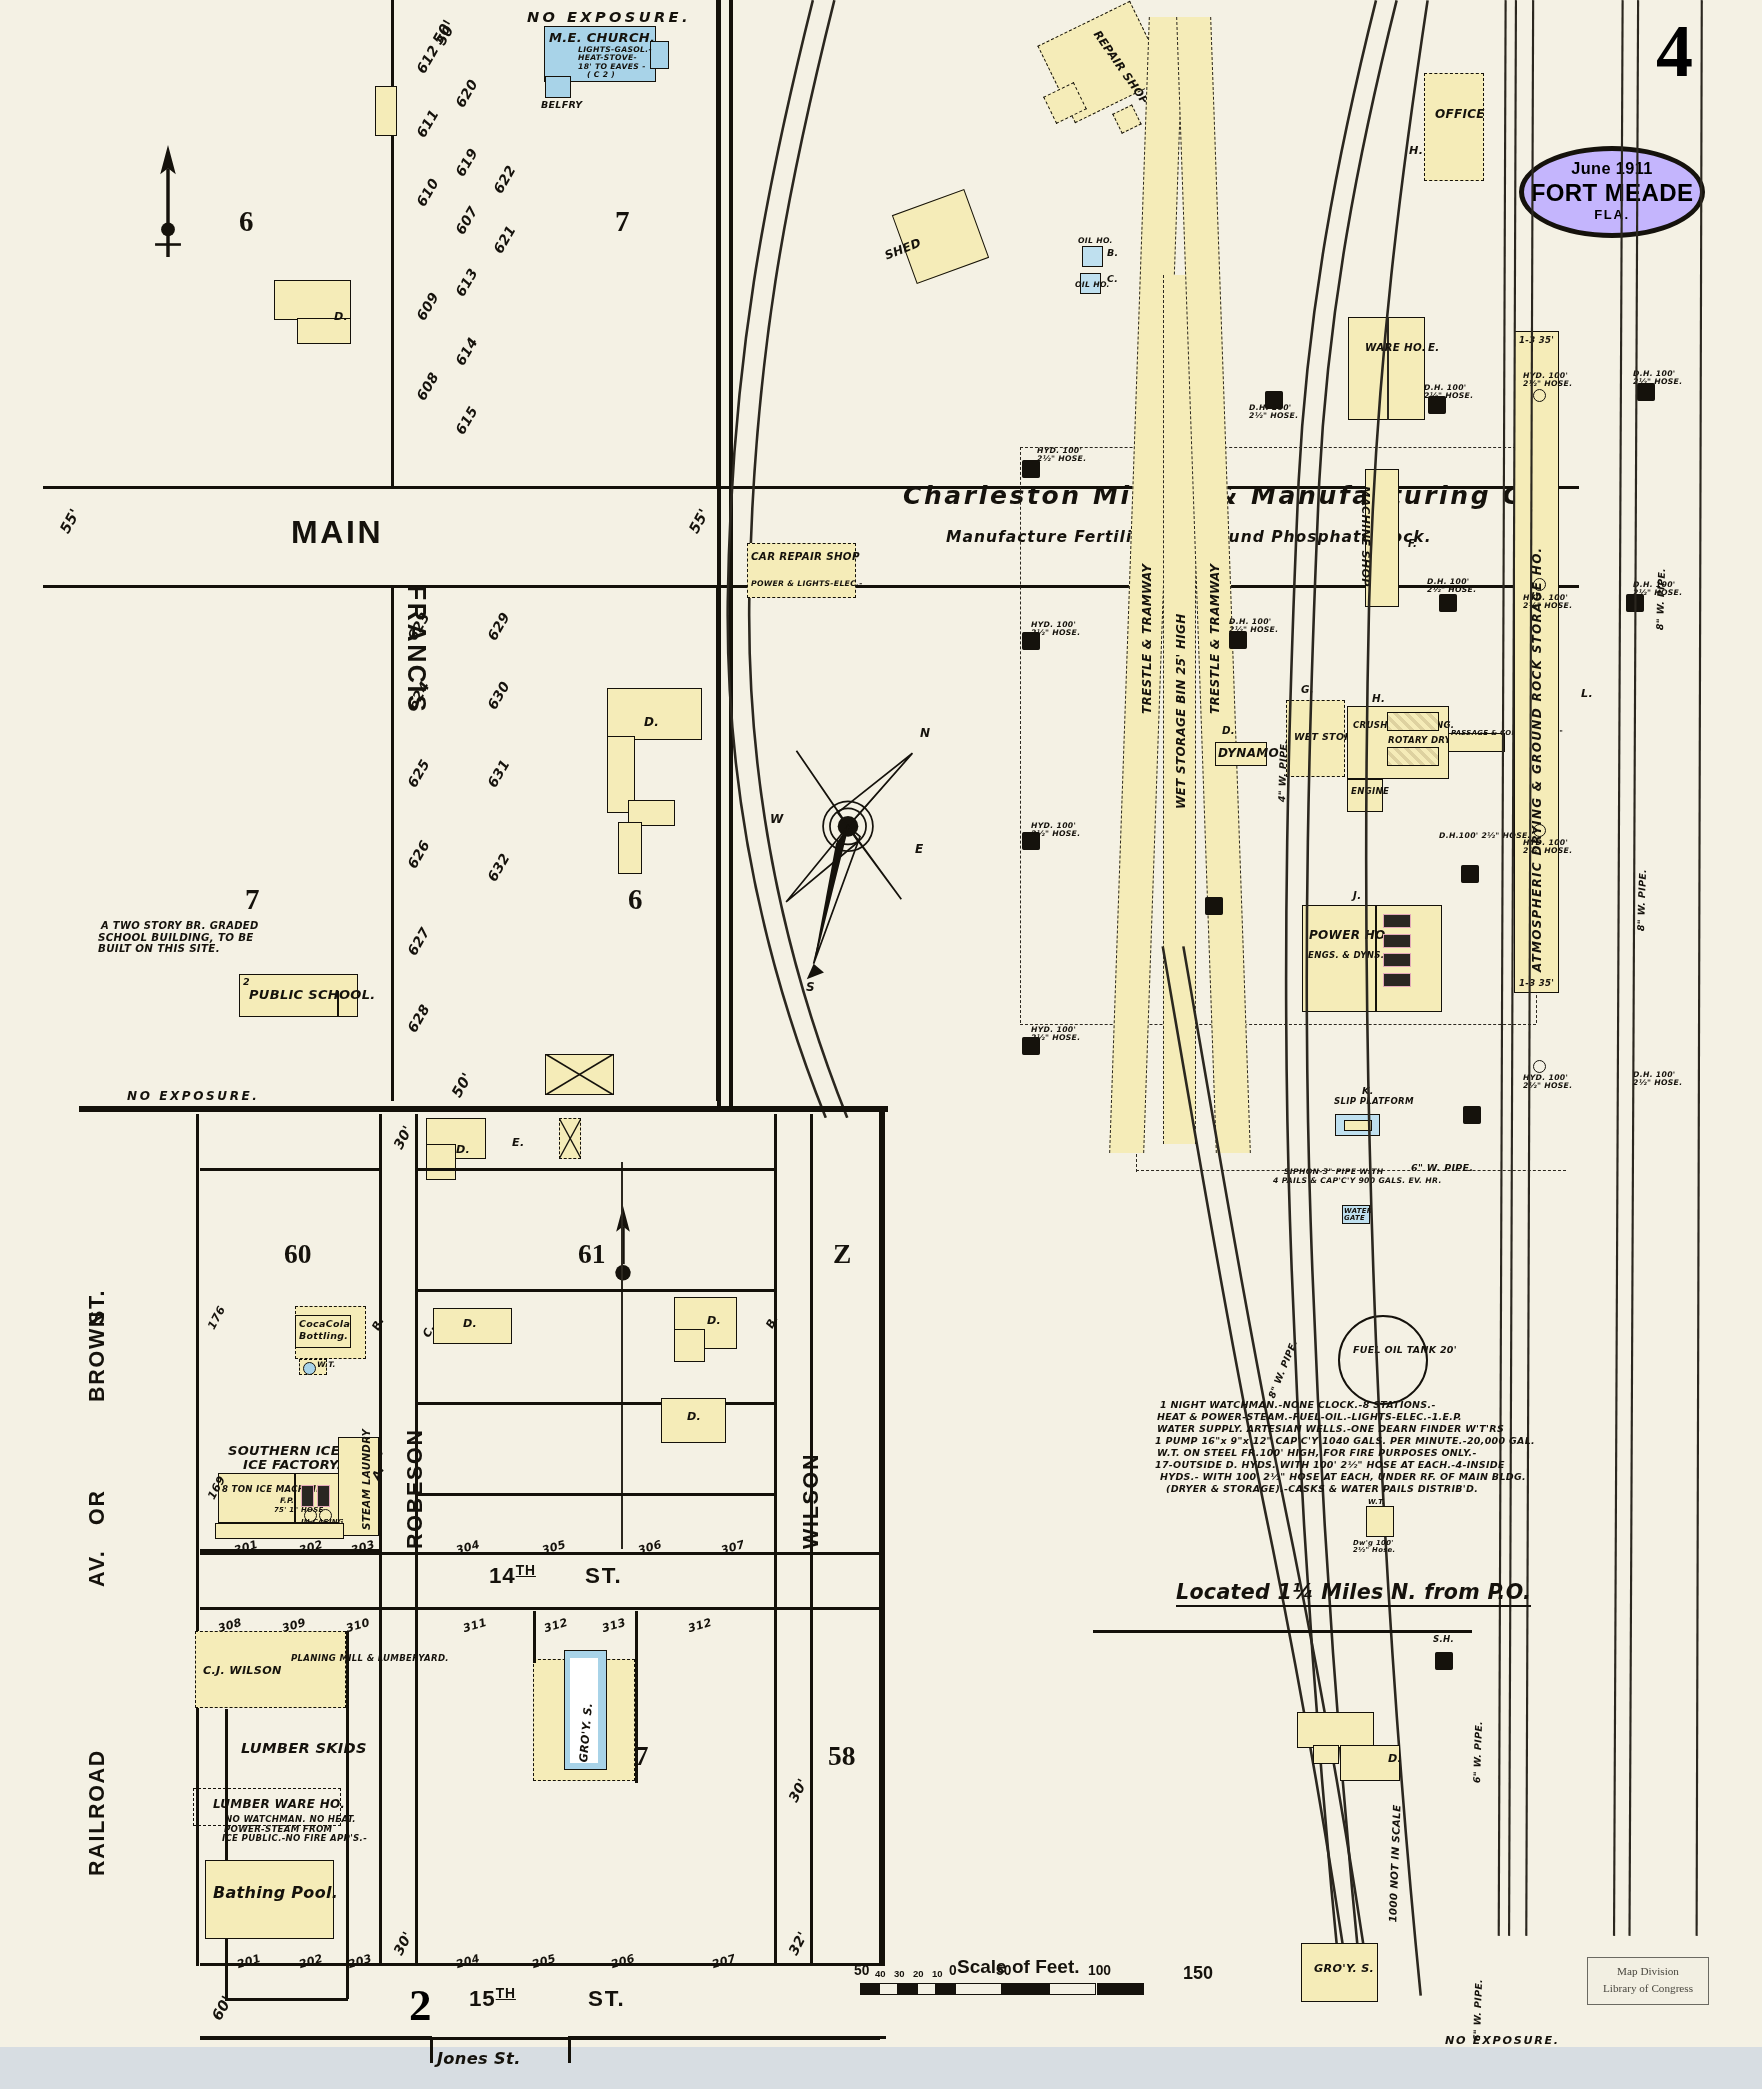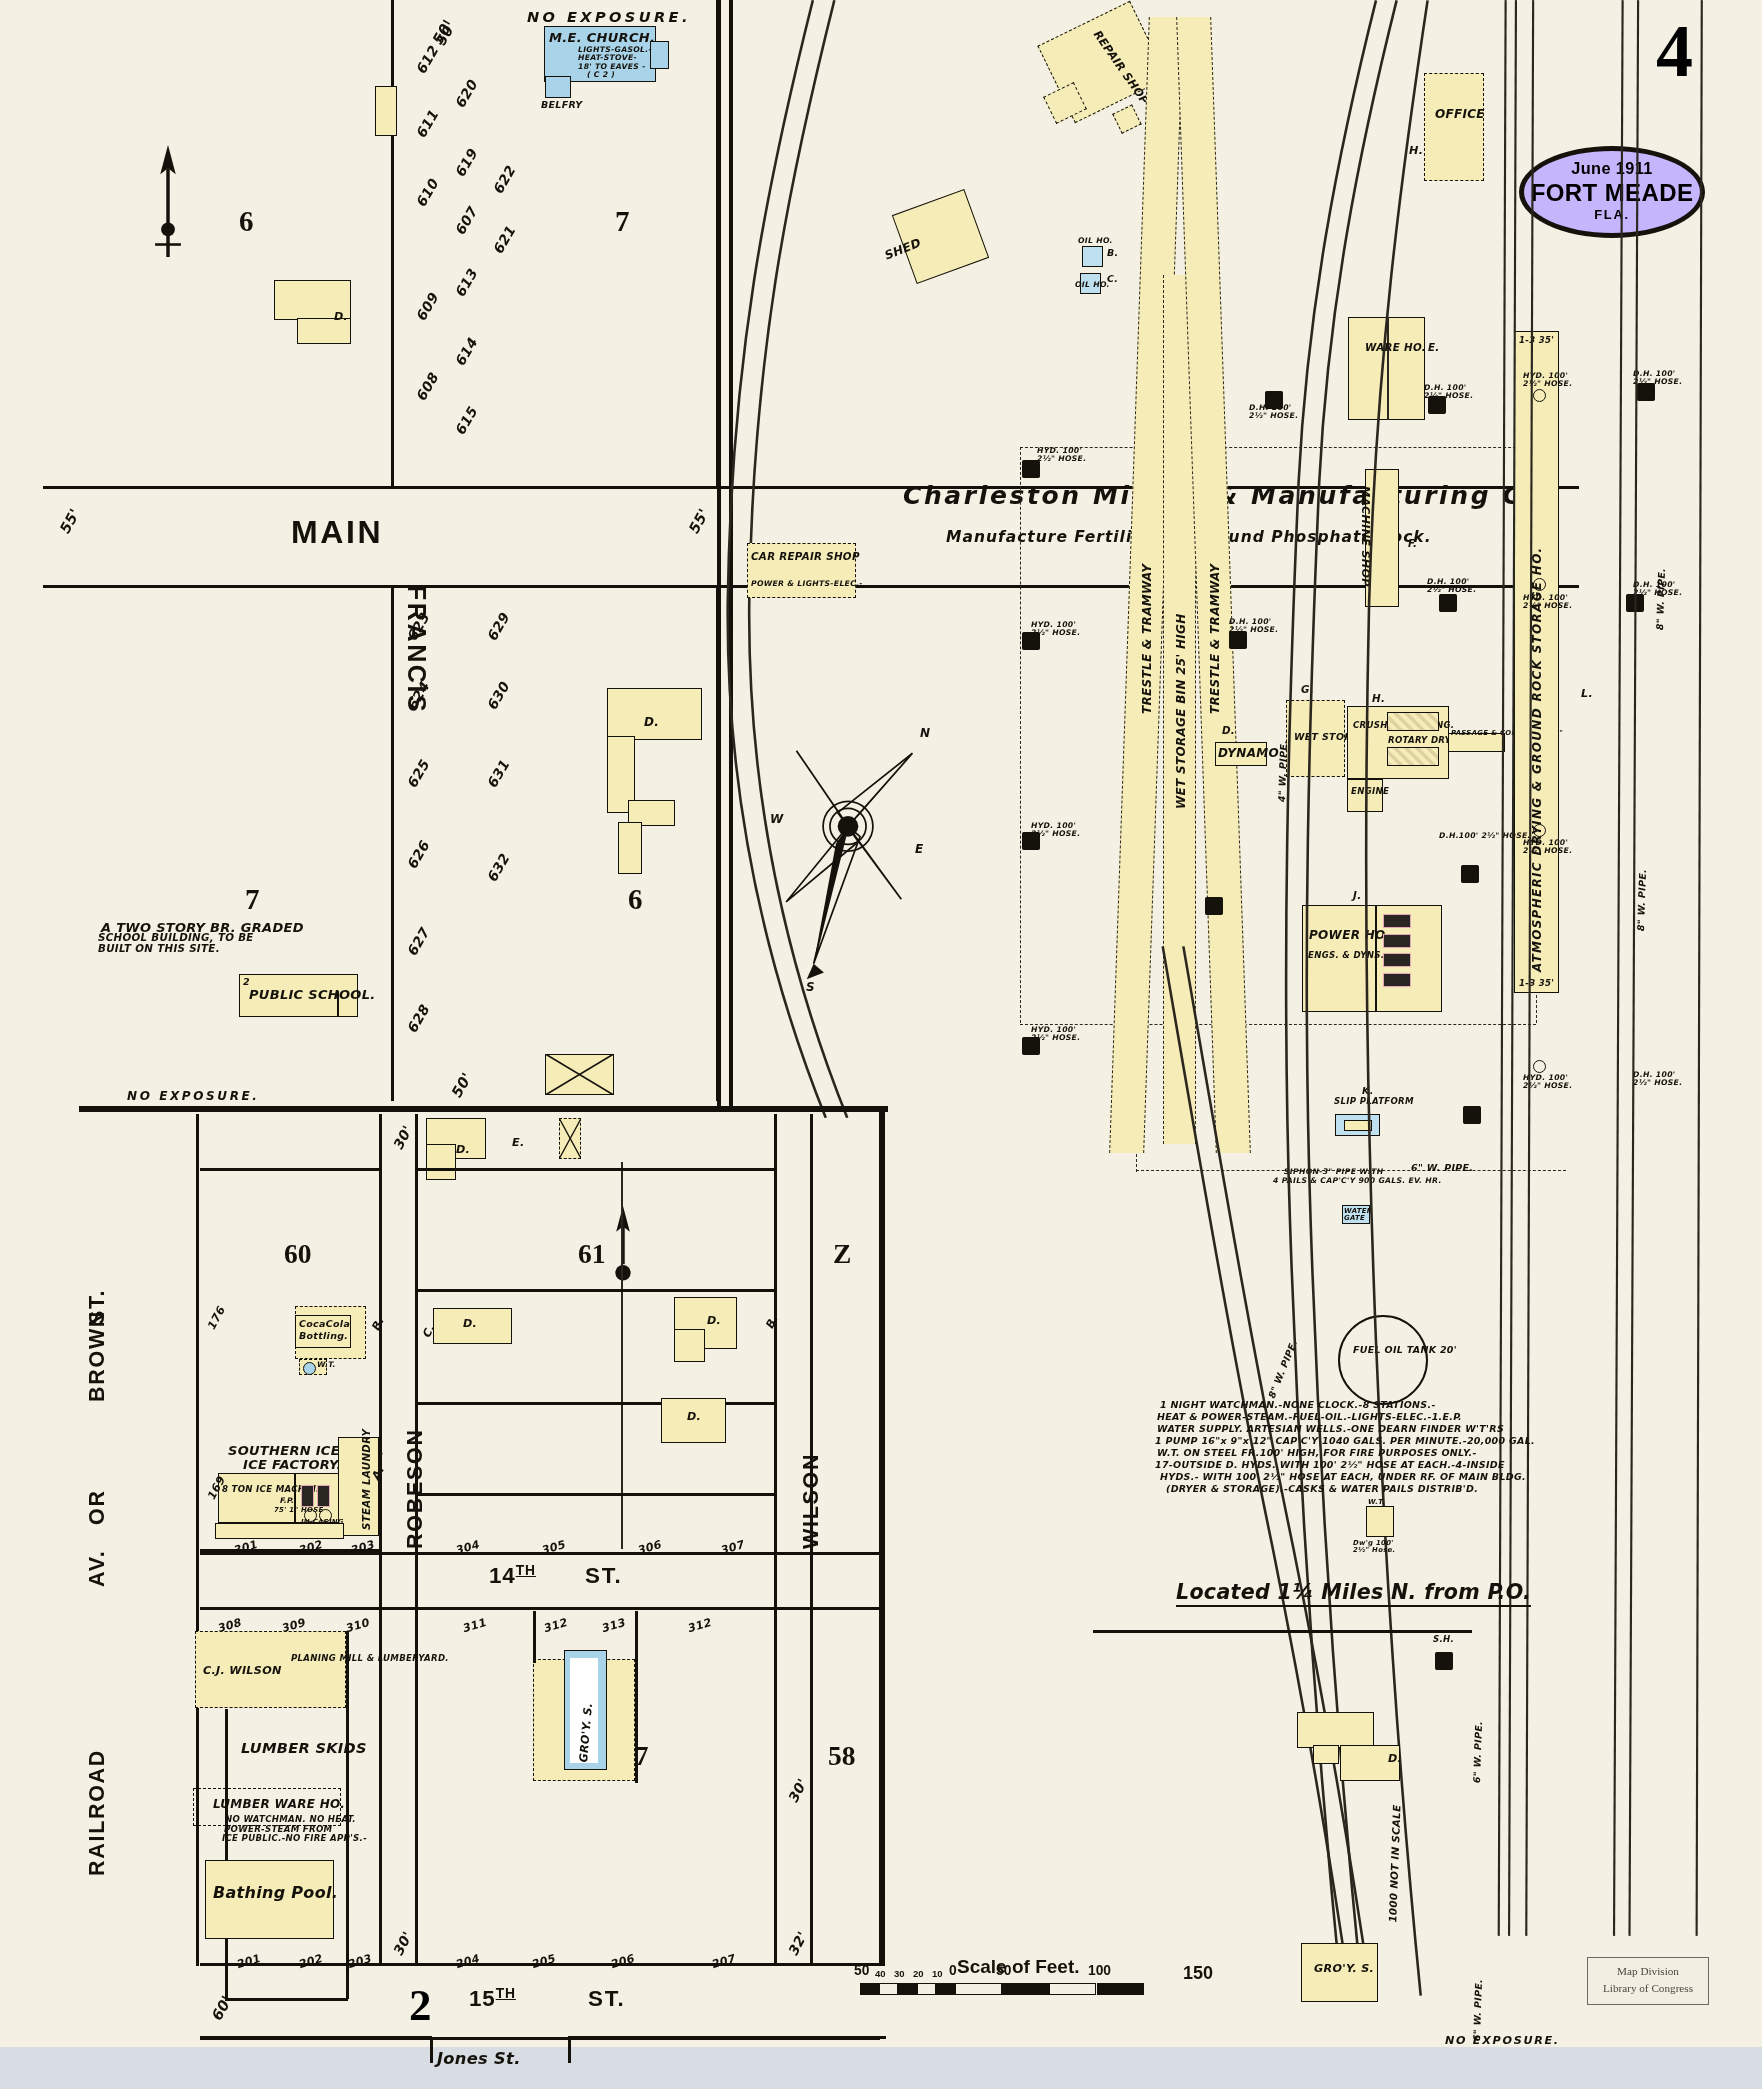--- a/index.html
+++ b/index.html
@@ -126,21 +126,21 @@
   <div class="bldg yel" style="left:274px;top:280px;width:77px;height:40px;"></div>
   <div class="bldg yel" style="left:297px;top:318px;width:54px;height:26px;"></div>
   <div class="lbl hand" style="left:334px;top:311px;font-size:11.2px;">D.</div>
 
   <div class="bldg yel" style="left:607px;top:688px;width:95px;height:52px;"></div>
   <div class="bldg yel" style="left:607px;top:736px;width:27.5px;height:77px;"></div>
   <div class="bldg yel" style="left:628px;top:800px;width:47px;height:26px;"></div>
   <div class="bldg yel" style="left:618px;top:822px;width:24px;height:52px;"></div>
   <div class="lbl hand" style="left:644px;top:716px;font-size:12px;">D.</div>
 
-  <div class="lbl hand" style="left:101px;top:921px;font-size:13px;text-align:right;">A TWO STORY BR. GRADED</div>
+  <div class="lbl hand" style="left:101px;top:921px;font-size:10px;text-align:right;">A TWO STORY BR. GRADED</div>
   <div class="lbl hand" style="left:98px;top:932px;font-size:10.3px;">SCHOOL BUILDING, TO BE</div>
   <div class="lbl hand" style="left:98px;top:943px;font-size:10.3px;">BUILT ON THIS SITE.</div>
   <div class="bldg yel" style="left:239px;top:974px;width:119px;height:43px;"></div>
   <div class="thin" style="left:337px;top:991px;width:1.7px;height:26px;background:#15120c;"></div>
   <div class="lbl hand" style="left:249px;top:988px;font-size:13px;">PUBLIC SCHOOL.</div>
   <div class="lbl hand" style="left:243px;top:977px;font-size:9.5px;">2</div>
 
   <div class="bldg yel" style="left:545px;top:1054px;width:69px;height:41px;"></div>
   <div style="position:absolute;left:545px;top:1054px;">
     <svg width="69" height="41" viewBox="0 0 80 48">

